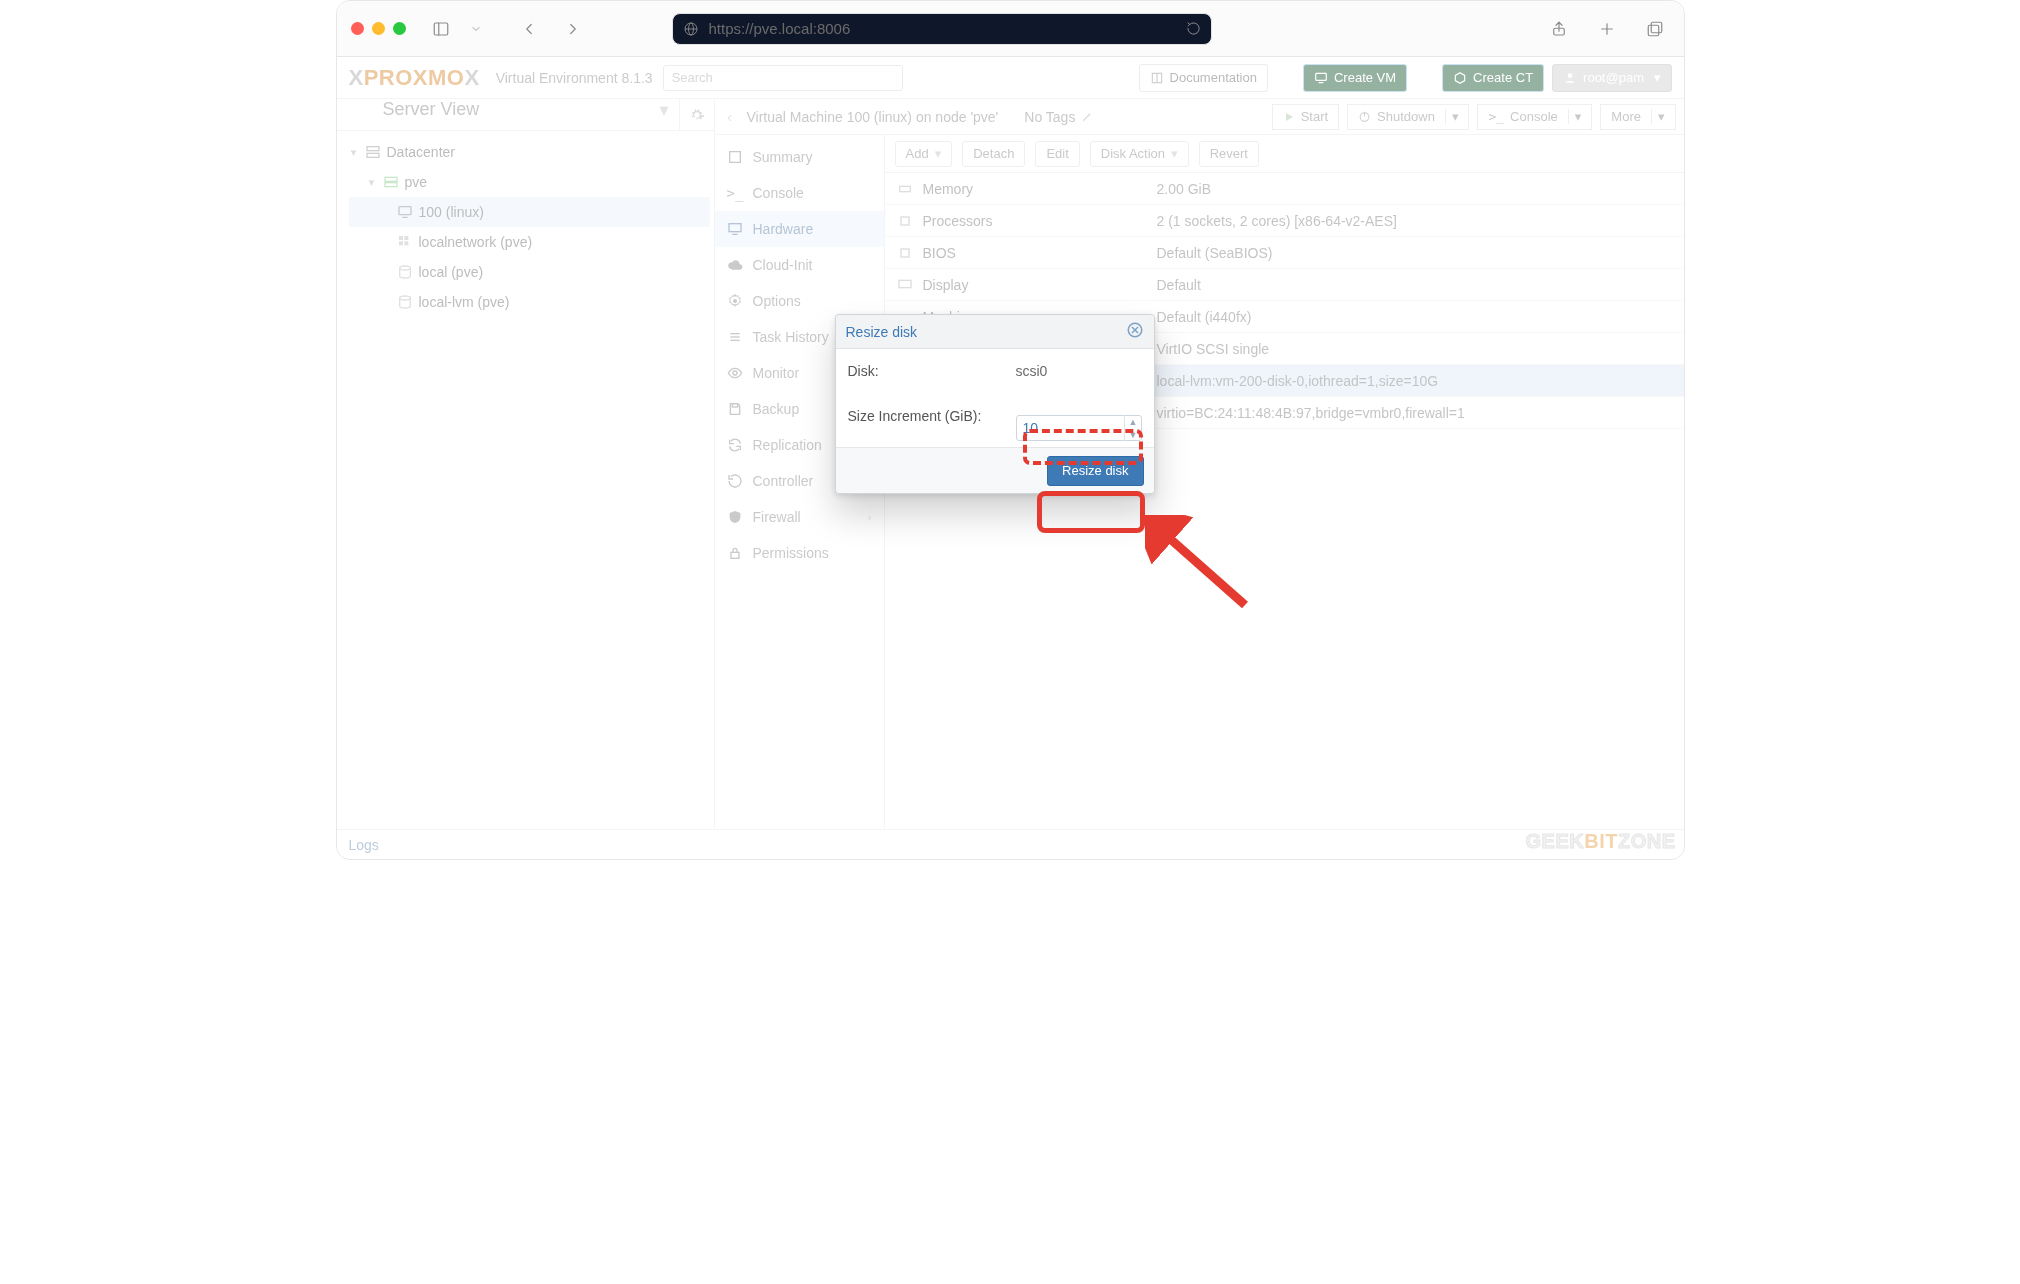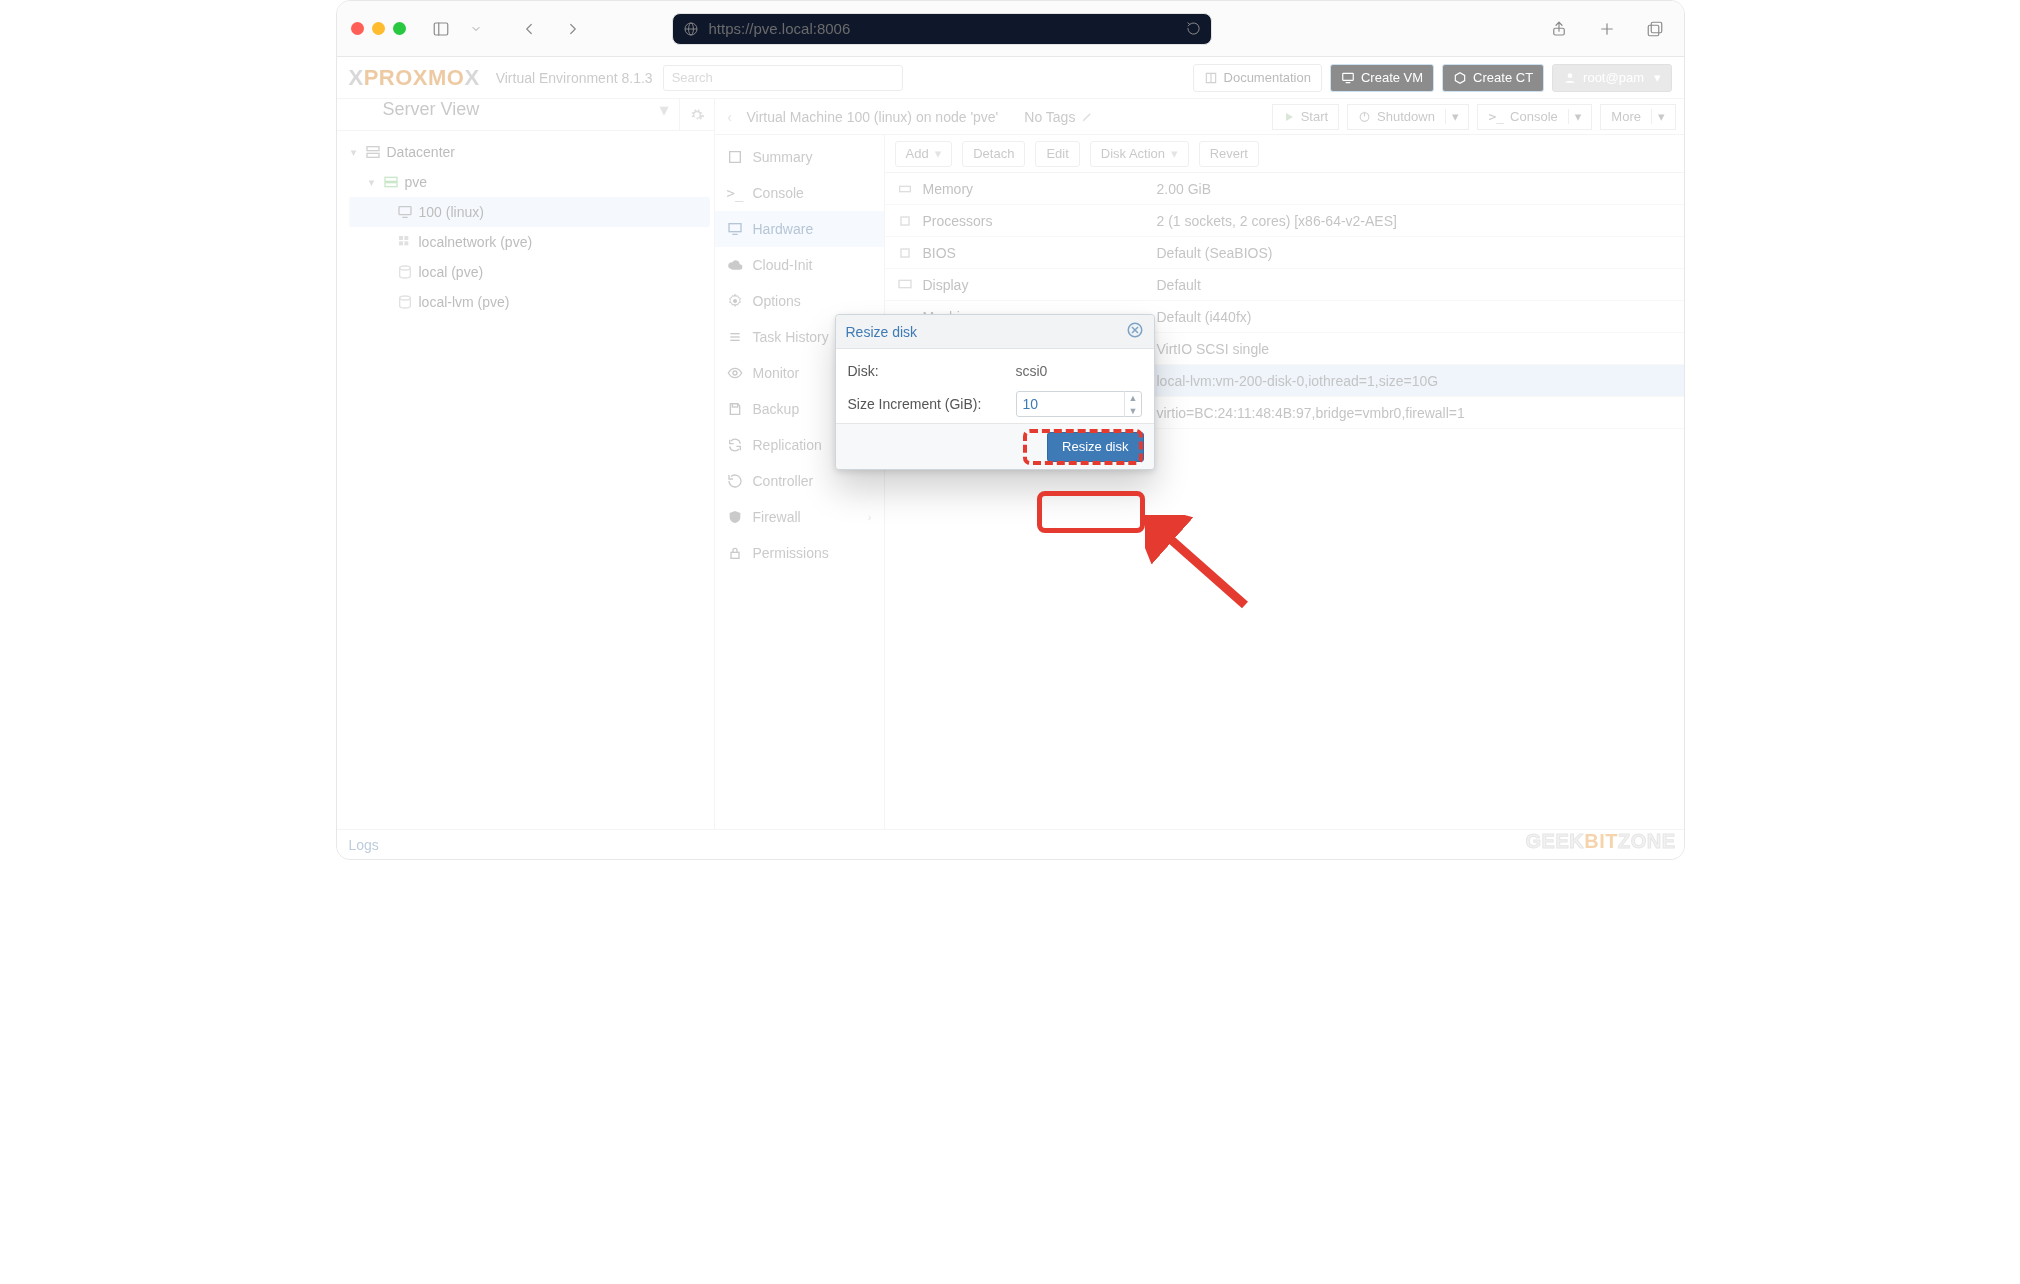--- a/index.html
+++ b/index.html
@@ -19,21 +19,21 @@
   .dim-overlay { position:absolute; left:0; right:0; top:56px; bottom:0; background:rgba(255,255,255,0.55); pointer-events:none; z-index:30; }
   
   .app { position:absolute; left:0; right:0; top:56px; bottom:0; display:flex; flex-direction:column; }
   .topbar { height:42px; display:flex; align-items:center; gap:10px; padding:0 12px; border-bottom:1px solid #e6e6e6; background:#fff; }
   .logo { display:flex; align-items:center; font-size:22px; font-weight:800; letter-spacing:.5px; color:#d98a33; font-family:"Arial Black", sans-serif; }
   .logo .plain { color:#a8a8a8; }
   .ve-label { font-size:14px; color:#8c8c8c; margin-left:6px; }
   .search { flex:0 0 240px; height:26px; border:1px solid #d5d5d5; border-radius:3px; padding:0 8px; font-size:13px; color:#aaa; display:flex; align-items:center; }
   .topbar-right { margin-left:auto; display:flex; gap:8px; }
   .tbtn { height:28px; display:inline-flex; align-items:center; gap:6px; padding:0 10px; border:1px solid #d5d5d5; border-radius:3px; background:#fff; font-size:13px; color:#666; }
-  .tbtn.blue { background:#000000; border-color:#8fbfe2; color:#fff; }
+  .tbtn.blue { background:#14532d; border-color:#8fbfe2; color:#fff;margin-left:27px; }
   .tbtn.grey { background:#cfcfcf; border-color:#bdbdbd; color:#fff; }
   .tbtn svg { width:14px; height:14px; }
   .tbtn .caret { margin-left:4px; }
   
   .main { flex:1; display:flex; min-height:0; }
   .left { width:378px; border-right:1px solid #e6e6e6; display:flex; flex-direction:column; }
   .left-head { height:32px; display:flex; align-items:center; border-bottom:1px solid #e6e6e6; }
   .left-head .sel { flex:1; height:100%; display:flex; align-items:flex-start; padding:0 10px; font-size:18px; color:#888; border-right:1px solid #e6e6e6; justify-content:space-between;margin-left:36px; }
   .left-head .gear { width:34px; display:flex; align-items:center; justify-content:center; color:#aaa; }
   .tree { padding:6px 4px 6px 12px; font-size:14px; color:#6c6c6c; }
@@ -63,21 +63,21 @@
   .hw-row .key { width:268px; display:flex; align-items:center; gap:10px; padding-left:12px; }
   .hw-row .key svg{ width:16px; height:16px; color:#b5b5b5; }
   .hw-row .val { flex:1; padding-left:4px; color:#7d7d7d; }
   
   .modal { position:absolute; left:498px; top:313px; width:320px; background:#fbfbfb; border:1px solid #cfd6db; border-radius:4px; box-shadow:0 20px 35px rgba(0,0,0,.18), 0 2px 6px rgba(0,0,0,.12); z-index:50; }
   .modal-head { height:34px; display:flex; align-items:center; justify-content:space-between; padding:0 10px; border-bottom:1px solid #e0e4e8; background:#f1f3f5; border-radius:4px 4px 0 0; }
   .modal-head .title { color:#3e7ab5; font-size:14px; }
   .modal-head .close { color:#7da2c5; }
   .modal-body { padding:14px 12px 6px 12px; background:#fff; display:grid; grid-template-columns:168px 1fr; row-gap:12px; align-items:center; font-size:14px; color:#555; }
   .modal-body .readonly { color:#6a6a6a; }
-  .num-wrap { position:relative; }
+  .num-wrap { position:relative;margin-top:24px; }
   .num-wrap input { width:100%; height:26px; border:1px solid #cfd6db; border-radius:3px; padding:0 22px 0 6px; font-size:14px; color:#3e7ab5; background:#fff; }
   .num-wrap input::selection{ background:#3e7ab5; color:#fff; }
   .num-wrap .spin { position:absolute; right:0; top:0; bottom:0; width:18px; border-left:1px solid #e0e4e8; display:flex; flex-direction:column; }
   .num-wrap .spin span{ flex:1; display:flex; align-items:center; justify-content:center; color:#9aa6b1; font-size:9px; }
   .modal-foot { height:46px; display:flex; align-items:center; justify-content:flex-end; padding:0 10px; border-top:1px solid #e6e6e6; background:#f7f8f9; border-radius:0 0 4px 4px; }
   .primary-btn { height:30px; padding:0 14px; border-radius:3px; background:#3e7ab5; color:#fff; font-size:13px; border:1px solid #2e6aa3; }
   
   .annot-ring { position:absolute; border:5px solid #e43a2f; border-radius:8px; z-index:120; pointer-events:none; }
   .annot-dash { position:absolute; border:4px dashed #e43a2f; border-radius:7px; z-index:120; pointer-events:none; }
   .arrow { position:absolute; z-index:120; pointer-events:none; }

